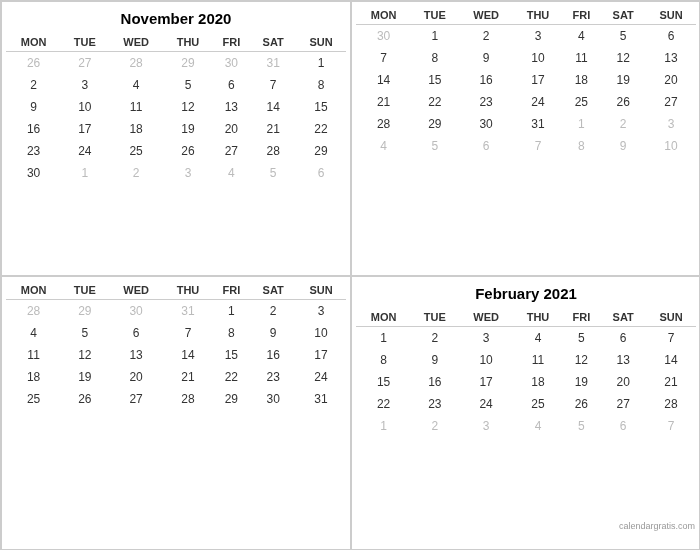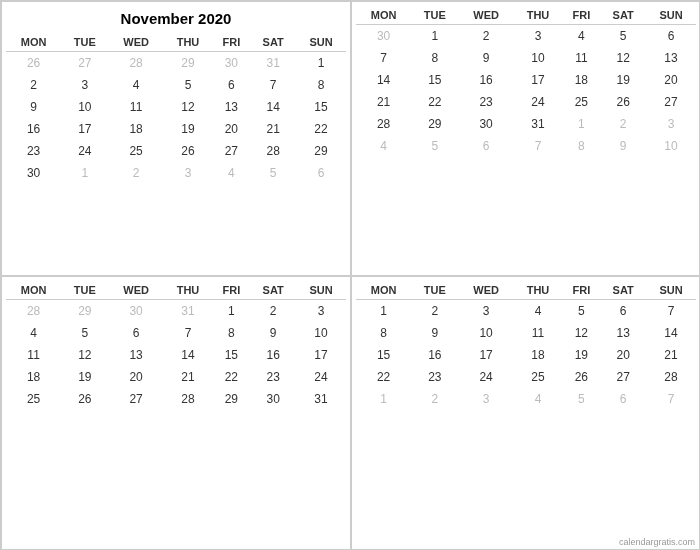--- a/index.html
+++ b/index.html
@@ -47,21 +47,21 @@
       padding: 4px 2px;
       font-size: 12px;
       color: #333;
       border: none;
     }
     tbody td.other-month {
       color: #bbb;
     }
     .watermark {
       position: absolute;
-      bottom: 4px;
+      bottom: 20px;
       right: 6px;
       font-size: 9px;
       color: #999;
     }
     .calendars-wrapper {
       position: relative;
       width: 700px;
       height: 550px;
     }
   </style>
@@ -269,20 +269,21 @@
               <td>27</td>
               <td>28</td>
               <td>29</td>
               <td>30</td>
               <td>31</td>
             </tr>
           </tbody>
         </table>
       </div>
       <div class="calendar">
+        <div class="calendar-title">February 2021</div>
         <table>
           <thead>
             <tr>
               <th>MON</th>
               <th>TUE</th>
               <th>WED</th>
               <th>THU</th>
               <th>FRI</th>
               <th>SAT</th>
               <th>SUN</th>

